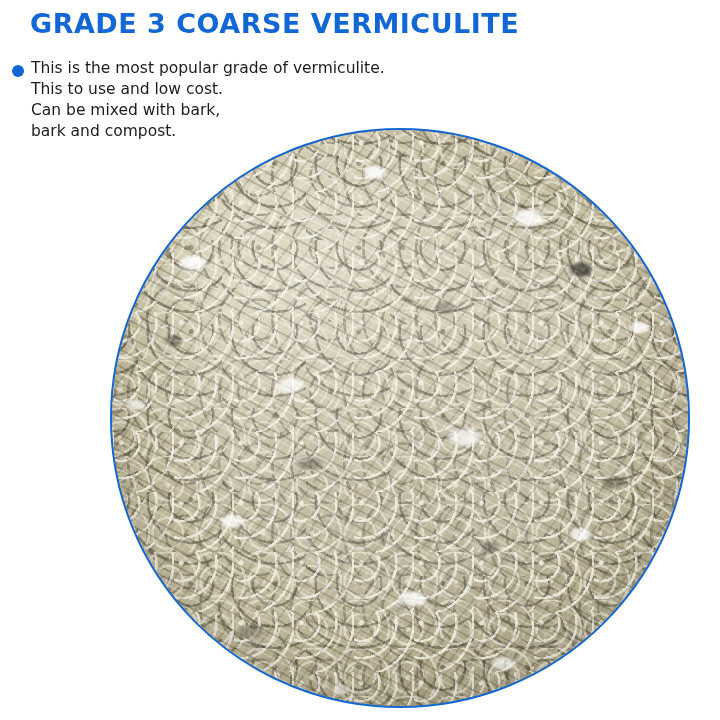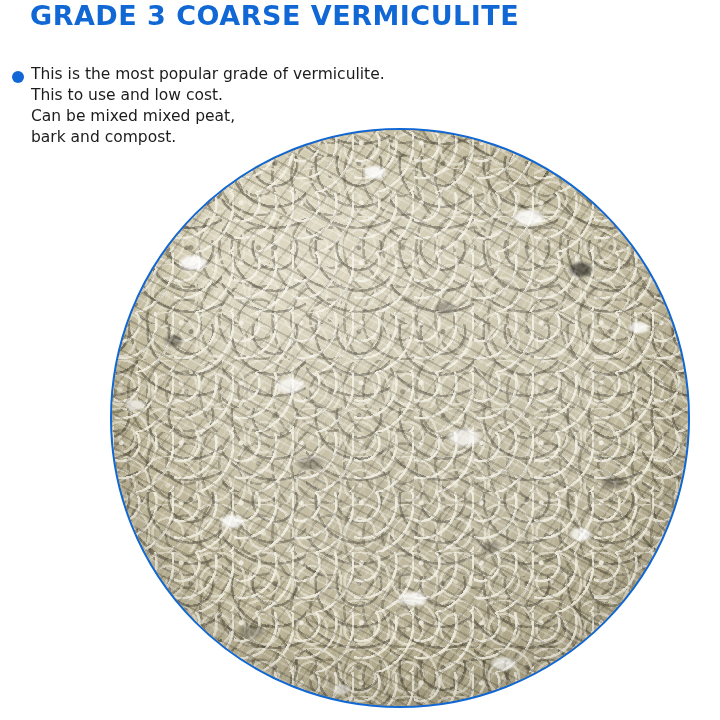--- a/index.html
+++ b/index.html
@@ -11,33 +11,33 @@
     width: 720px;
     height: 720px;
     position: relative;
     overflow: hidden;
     font-family: "Liberation Sans", sans-serif;
   }
 
   .title {
     position: absolute;
     left: 30px;
-    top: 0;
+    top: 8px;
     font-family: "DejaVu Sans", sans-serif;
     font-weight: bold;
     font-size: 27px;
     letter-spacing: 0.5px;
     color: #1168d4;
     white-space: nowrap;
   }
 
   .bullet-block {
     position: absolute;
     left: 12px;
-    top: 64px;
+    top: 58px;
     display: flex;
     align-items: flex-start;
   }
 
   .bullet-dot {
     width: 12px;
     height: 12px;
     border-radius: 50%;
     background: #1168d4;
     margin-top: 7px;
@@ -167,21 +167,21 @@
 </head>
 <body>
 
 <div class="title">GRADE 3 COARSE VERMICULITE</div>
 
 <div class="bullet-block">
   <div class="bullet-dot"></div>
   <div class="bullet-lines">
     <div>This is the most popular grade of vermiculite.</div>
     <div>This to use and low cost.</div>
-    <div>Can be mixed mixed peat,</div>
+    <div>Can be mixed with bark,</div>
     <div>bark and compost.</div>
   </div>
 </div>
 
 <div class="photo-wrap">
   <div class="photo-circle">
     <div class="photo-inner">
       <div class="tex-base"></div>
       <div class="tex-grain"></div>
       <div class="tex-flakes"></div>

